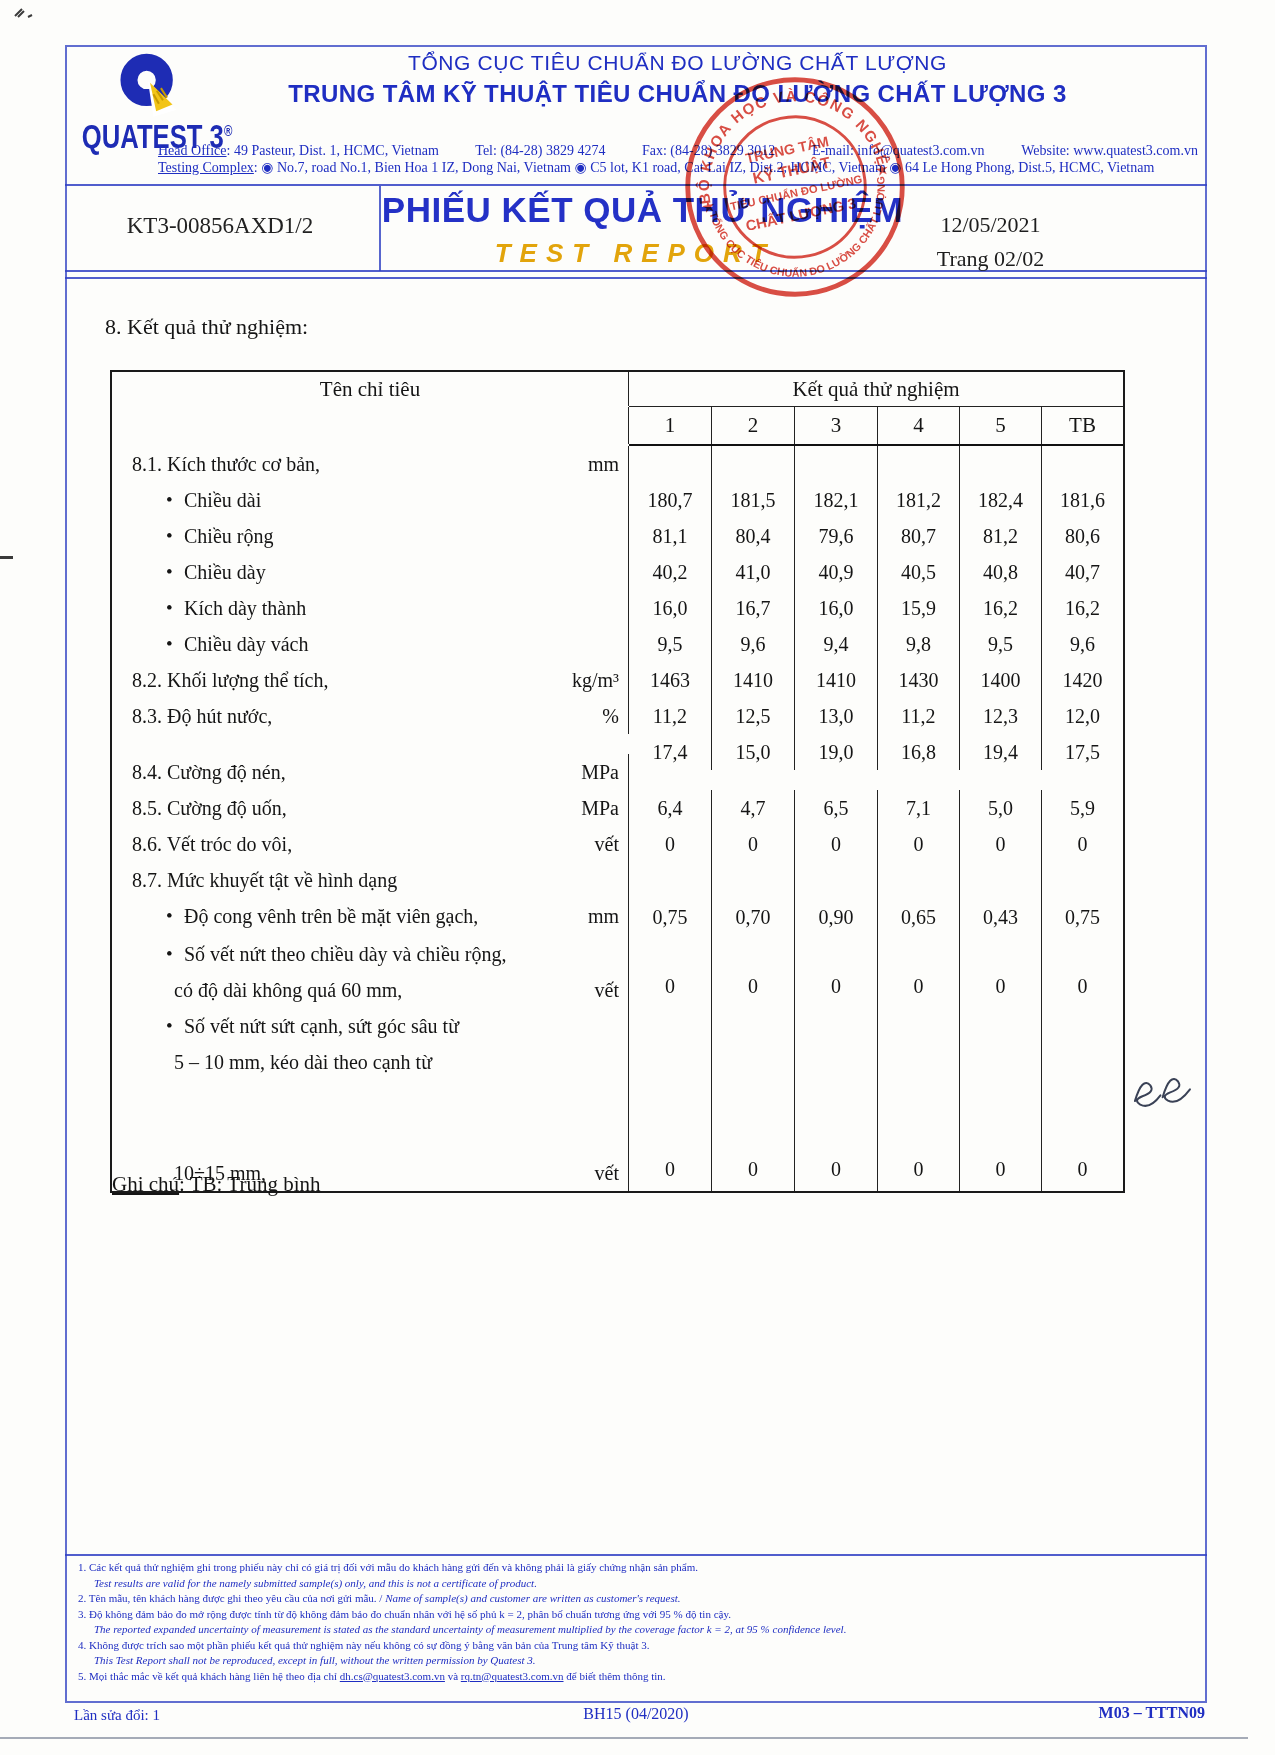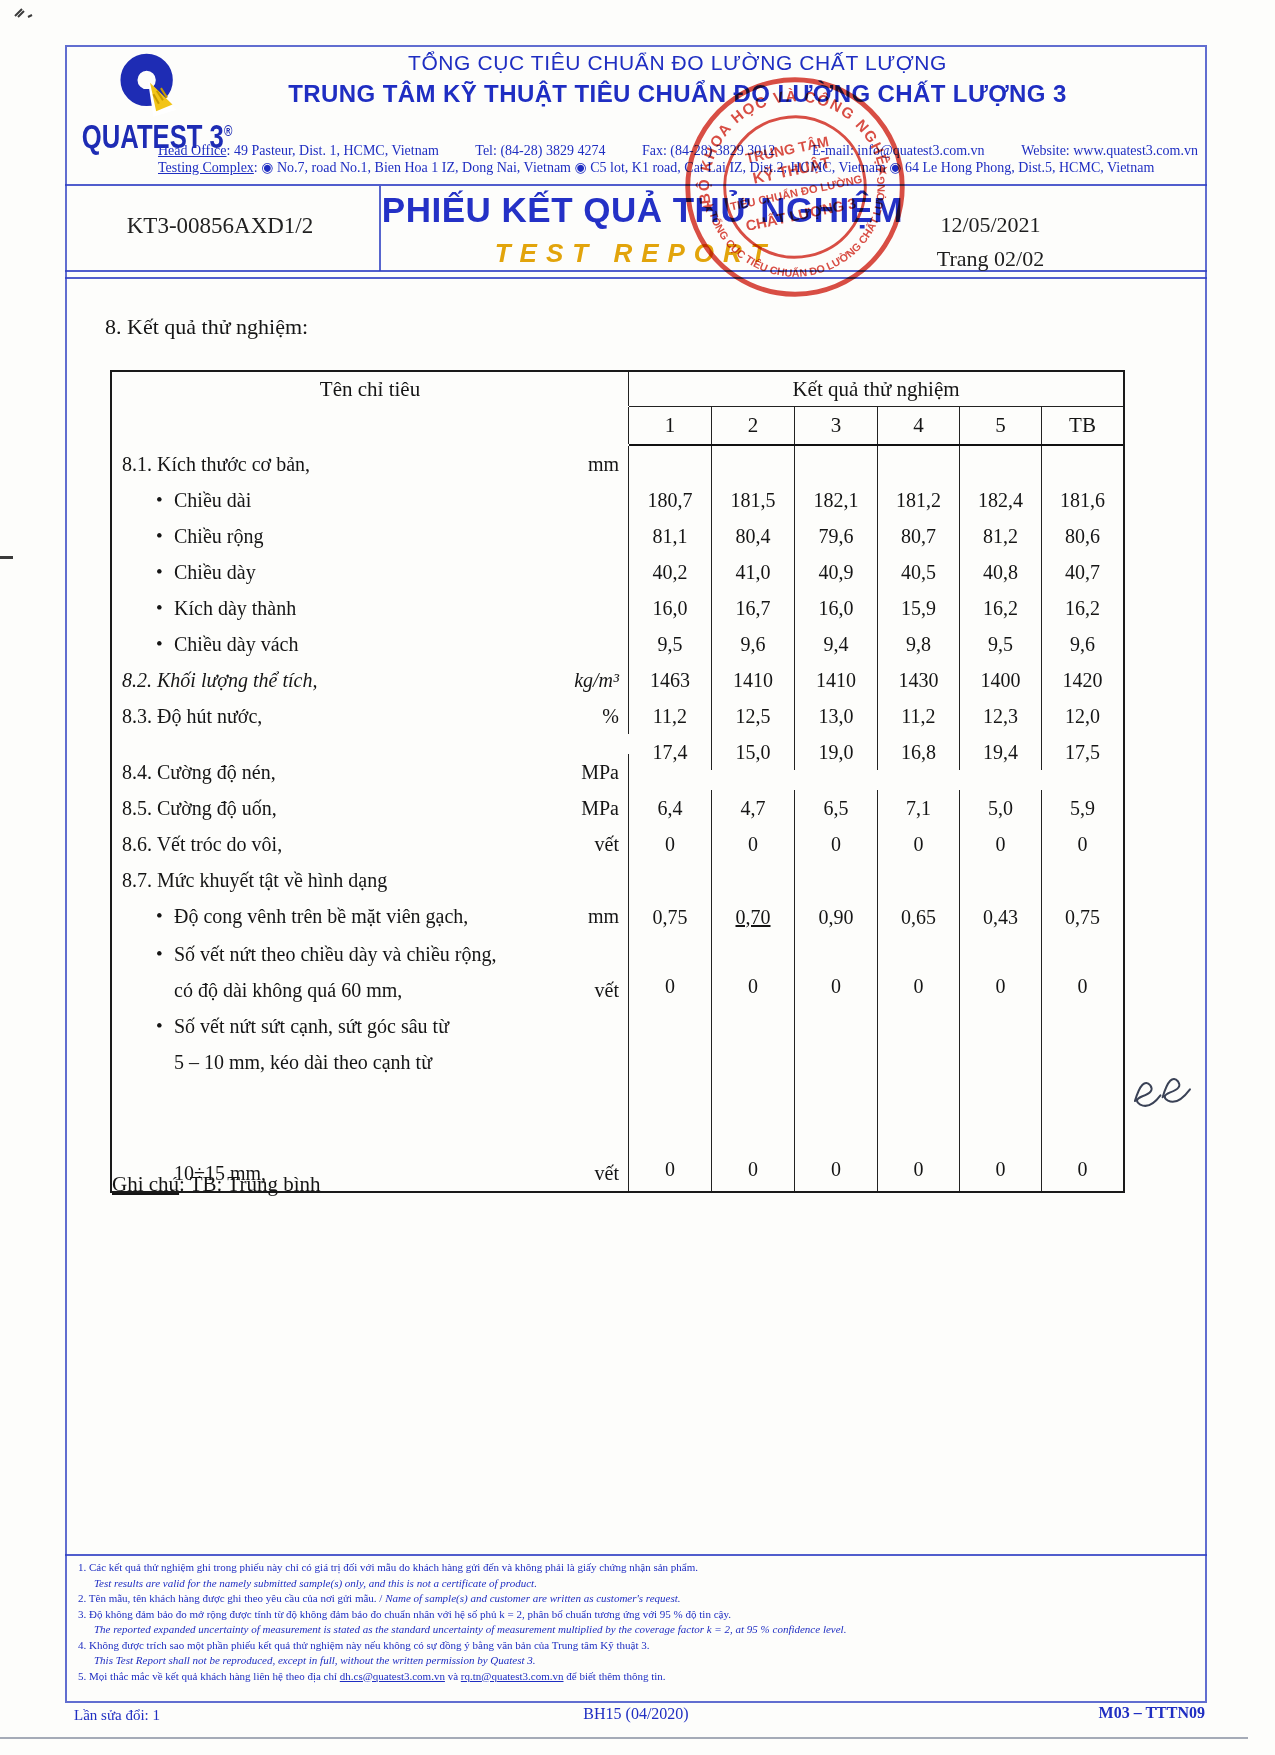--- a/index.html
+++ b/index.html
@@ -46,21 +46,21 @@
   .thnum{height:37px;display:flex;align-items:center;justify-content:center;font-size:21px;
          border-right:1.4px solid #222;}
   .thnum.last{border-right:none;}
   .th-left-pad{height:37px;border-right:1.6px solid #222;}
   .tbody{display:grid;grid-template-columns:517px 83px 83px 83px 82px 82px 81px;}
   .tcell{box-sizing:border-box;}
   .lab{border-right:1.6px solid #222;font-size:20px;}
   .val{border-right:1.4px solid #222;display:flex;align-items:center;justify-content:center;font-size:20px;}
   .val.last{border-right:none;}
   .val.vbottom{align-items:flex-end;padding-bottom:10px;}
-  .labline{height:36px;display:flex;align-items:center;padding-left:10px;}
+  .labline{height:36px;display:flex;align-items:center;padding-left:20px;}
   .bsp{width:18px;margin-left:34px;font-size:19px;}
   .labline.cont{padding-left:62px;}
   .unit{margin-left:auto;padding-right:9px;}
   
   .ghichu{left:112px;top:1172px;font-size:21px;}
   
   .footnotes{left:78px;top:1560px;width:1112px;font-size:11px;line-height:15.5px;color:#1f2ec2;}
   .fn-en{font-style:italic;padding-left:16px;}
   .fn-it{font-style:italic;}
   .footer-left{left:74px;top:1707px;font-size:15px;}
@@ -227,21 +227,21 @@
             <span class="bsp">•</span>
             <span class="ltext">Chiều dày vách</span>
           </div>
         </div>
         <div class="tcell val" style="height: 36px;">9,5</div>
         <div class="tcell val" style="height: 36px;">9,6</div>
         <div class="tcell val" style="height: 36px;">9,4</div>
         <div class="tcell val" style="height: 36px;">9,8</div>
         <div class="tcell val" style="height: 36px;">9,5</div>
         <div class="tcell val last" style="height: 36px;">9,6</div>
-        <div class="tcell lab" style="height: 36px; font-style: italic;">
+        <div class="tcell lab" style="height: 36px;">
           <div class="labline">
             <span class="ltext">8.2. Khối lượng thể tích,</span>
             <span class="unit">kg/m³</span>
           </div>
         </div>
         <div class="tcell val" style="height: 36px;">1463</div>
         <div class="tcell val" style="height: 36px;">1410</div>
         <div class="tcell val" style="height: 36px;">1410</div>
         <div class="tcell val" style="height: 36px;">1430</div>
         <div class="tcell val" style="height: 36px;">1400</div>
@@ -306,21 +306,21 @@
         <div class="tcell val" style="height: 36px;"></div>
         <div class="tcell val last" style="height: 36px;"></div>
         <div class="tcell lab" style="height: 38px;">
           <div class="labline">
             <span class="bsp">•</span>
             <span class="ltext">Độ cong vênh trên bề mặt viên gạch,</span>
             <span class="unit">mm</span>
           </div>
         </div>
         <div class="tcell val" style="height: 38px;">0,75</div>
-        <div class="tcell val" style="height: 38px; text-decoration: underline;">0,70</div>
+        <div class="tcell val" style="height: 38px;">0,70</div>
         <div class="tcell val" style="height: 38px;">0,90</div>
         <div class="tcell val" style="height: 38px;">0,65</div>
         <div class="tcell val" style="height: 38px;">0,43</div>
         <div class="tcell val last" style="height: 38px;">0,75</div>
         <div class="tcell lab" style="height: 72px;">
           <div class="labline">
             <span class="bsp">•</span>
             <span class="ltext">Số vết nứt theo chiều dày và chiều rộng,</span>
           </div>
           <div class="labline cont">

